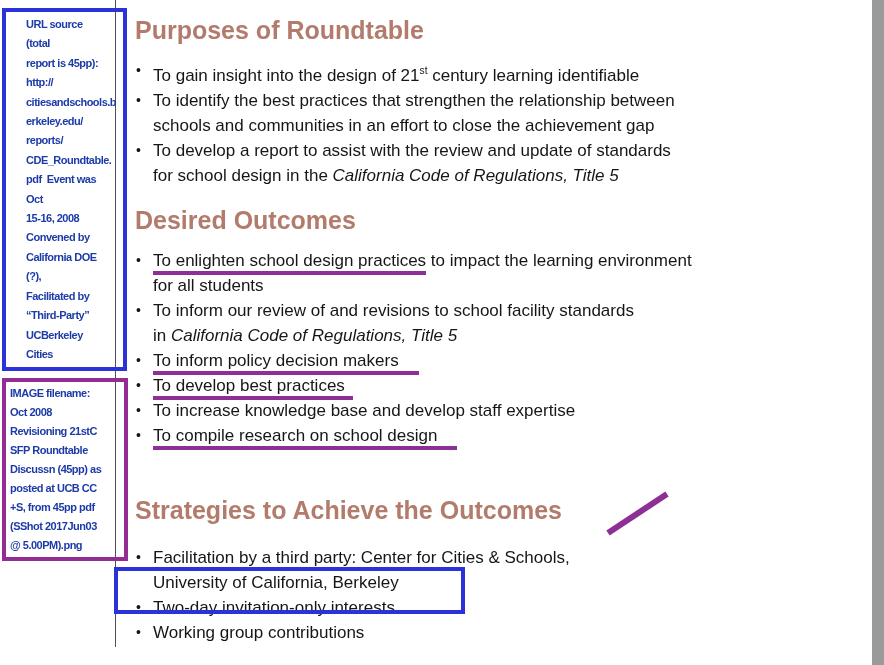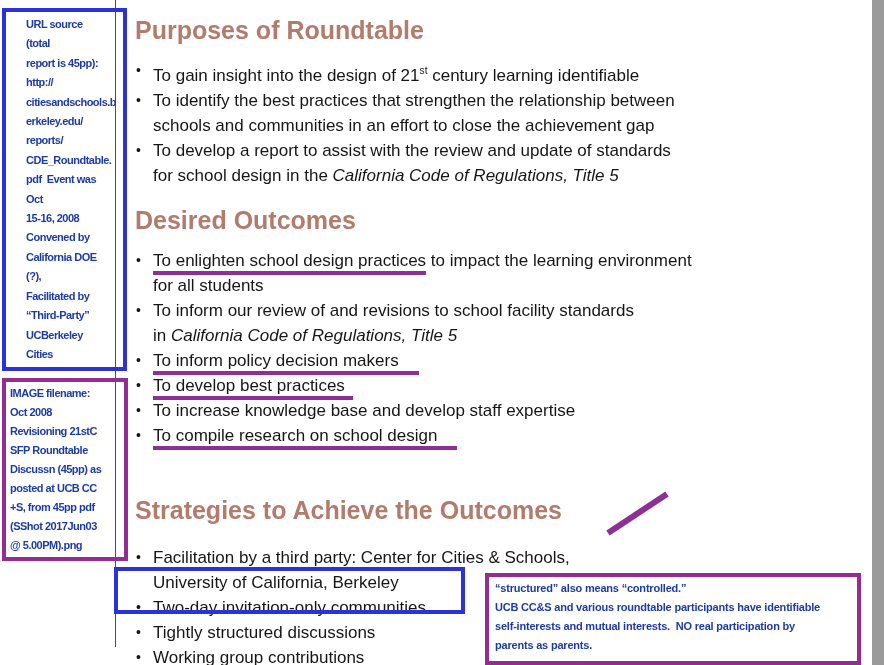--- a/index.html
+++ b/index.html
@@ -85,24 +85,20 @@
   <div class="note note-image">IMAGE filename:
 Oct 2008
 Revisioning 21stC
 SFP Roundtable
 Discussn (45pp) as
 posted at UCB CC
 +S, from 45pp pdf
 (SShot 2017Jun03
 @ 5.00PM).png</div>
 
-  <div class="note note-structured">“structured” also means “controlled.”
-UCB CC&amp;S and various roundtable participants have identifiable
-self-interests and mutual interests.  NO real participation by
-parents as parents.</div>
 
   <div class="slide">
 
     <section class="sec sec1">
       <h2>Purposes of Roundtable</h2>
       <ul>
         <li><span>To gain insight into the design of 21</span><sup>st</sup><span> century learning identifiable</span></li>
         <li><span>To identify the best practices that strengthen the relationship between</span><br><span>schools and communities in an effort to close the achievement gap</span></li>
         <li><span>To develop a report to assist with the review and update of standards</span><br><span>for school design in the </span><span class="it">California Code of Regulations, Title 5</span></li>
       </ul>
@@ -117,22 +113,21 @@
         <li><span class="u u-ext-sm">To develop best practices</span></li>
         <li><span>To increase knowledge base and develop staff expertise</span></li>
         <li><span class="u u-ext">To compile research on school design</span></li>
       </ul>
     </section>
 
     <section class="sec sec3">
       <h2>Strategies to Achieve the Outcomes</h2>
       <ul>
         <li><span>Facilitation by a third party: Center for Cities &amp; Schools,</span><br><span>University of California, Berkeley</span></li>
-        <li><span>Two-day invitation-only communities</span></li>
-        <li><span>Tightly structured discussions</span></li>
+        <li><span>Two-day invitation-only interests</span></li>
         <li><span>Working group contributions</span></li>
       </ul>
     </section>
 
   </div>
 
   <div class="blue-frame"></div>
 
   <svg class="diag" viewBox="0 0 80 55">
     <line x1="8" y1="47" x2="67" y2="8" stroke="#8e2f96" stroke-width="6" stroke-linecap="butt"></line>

